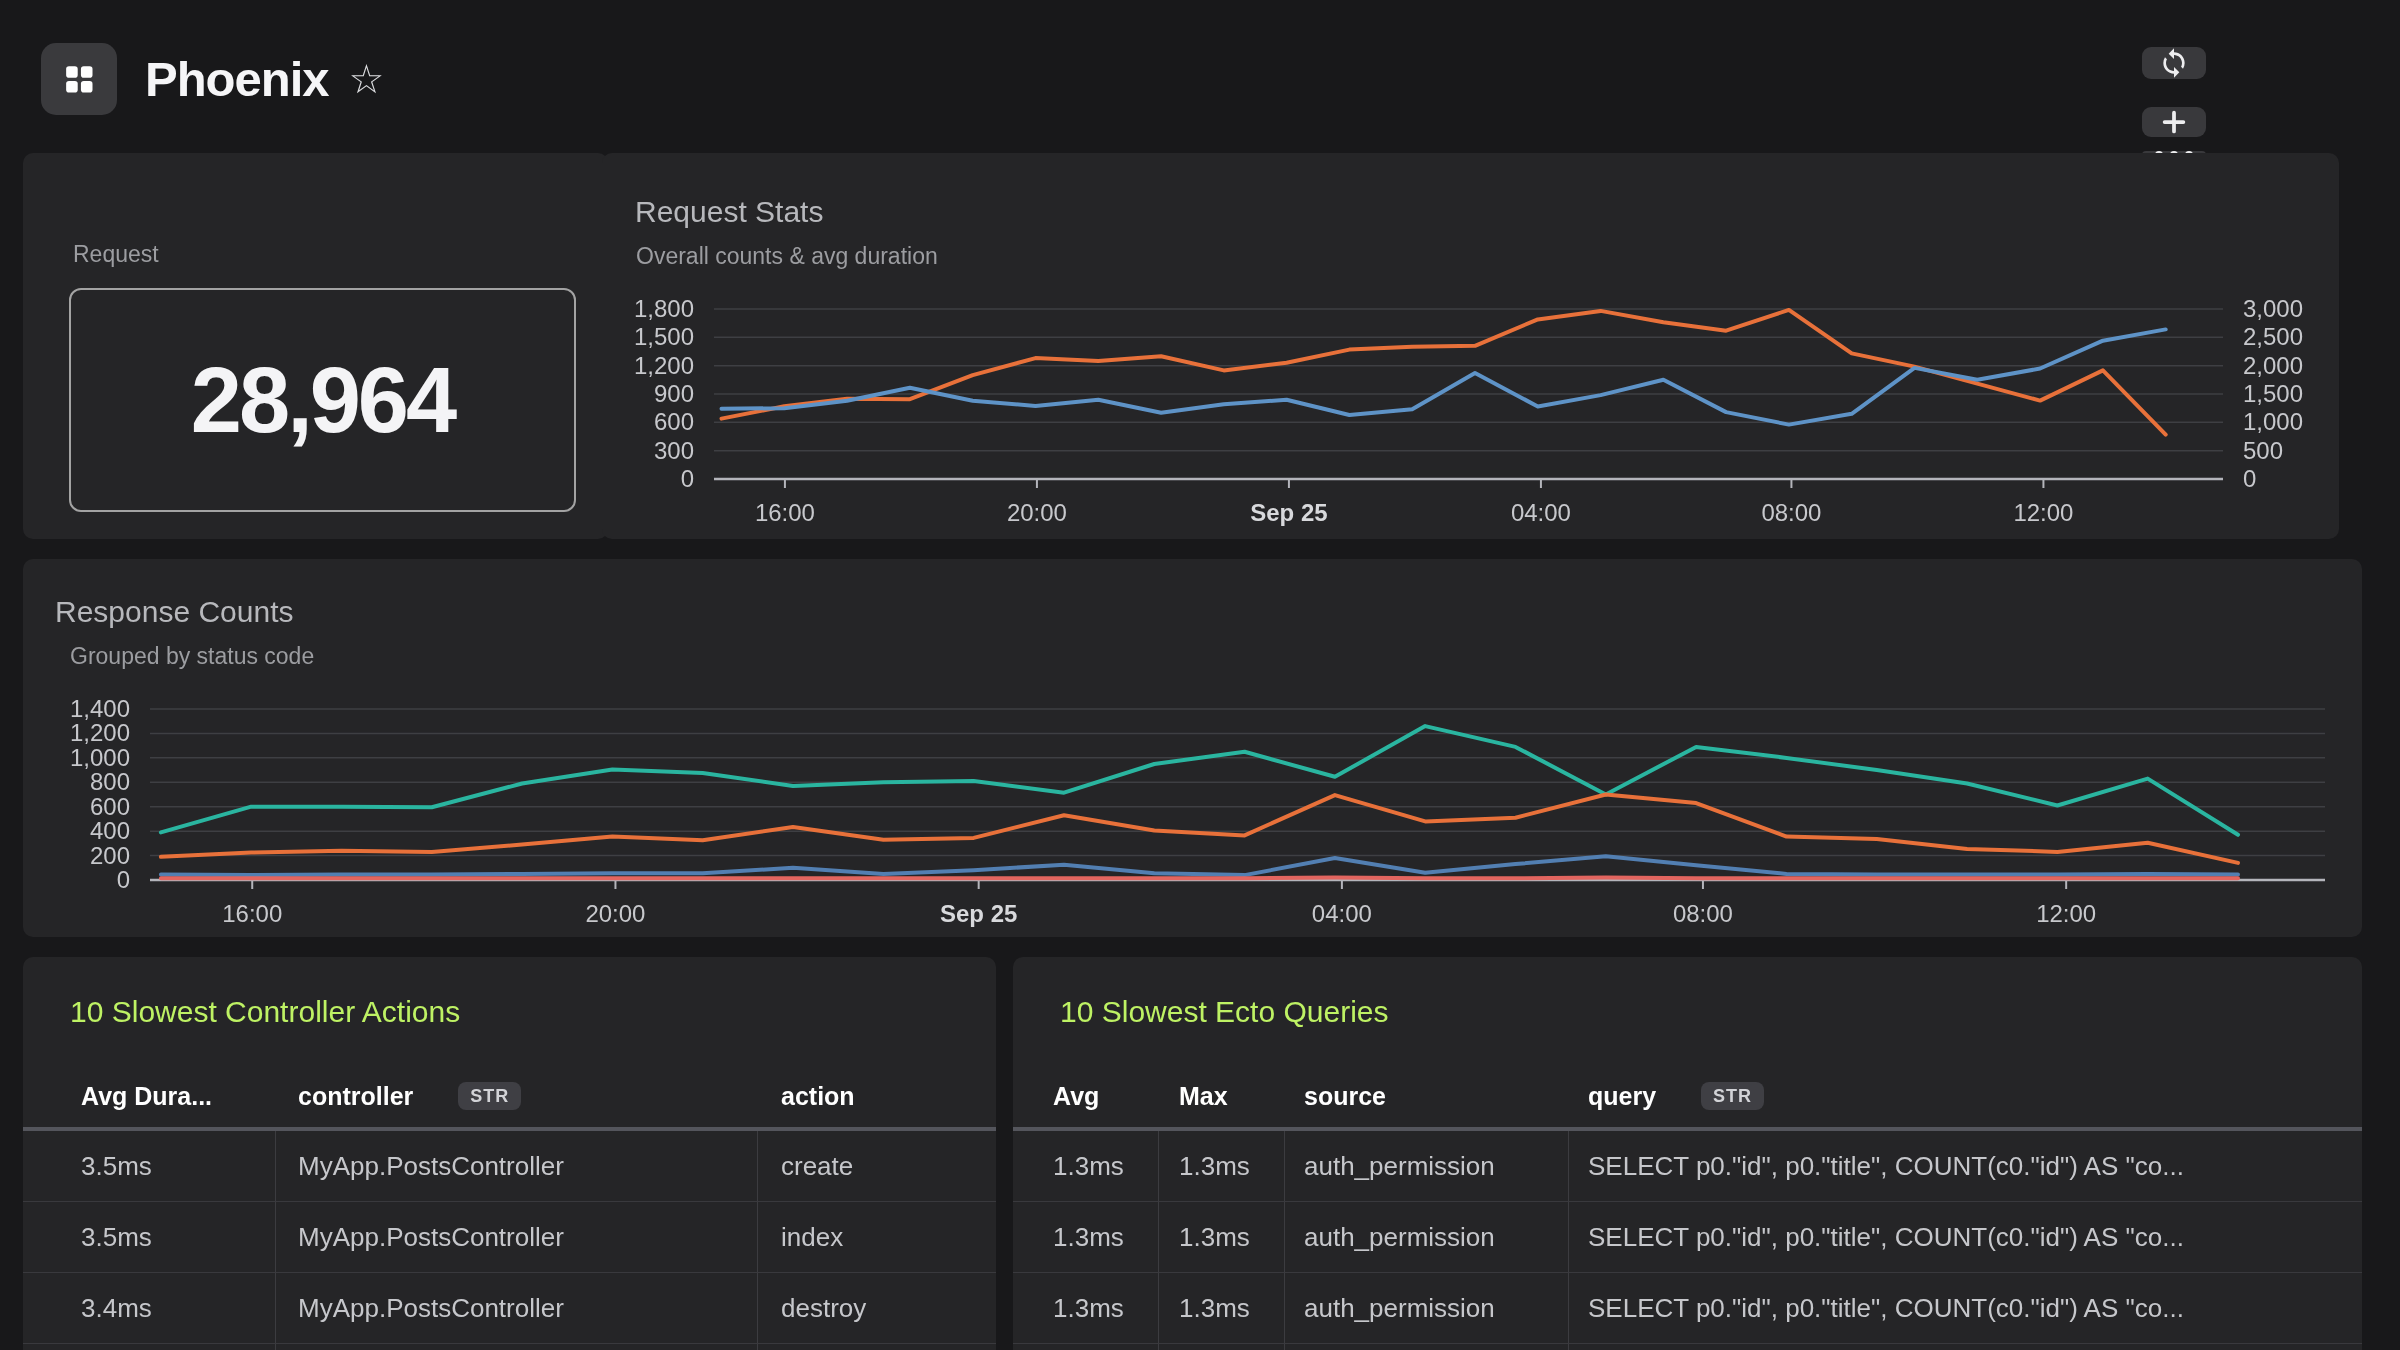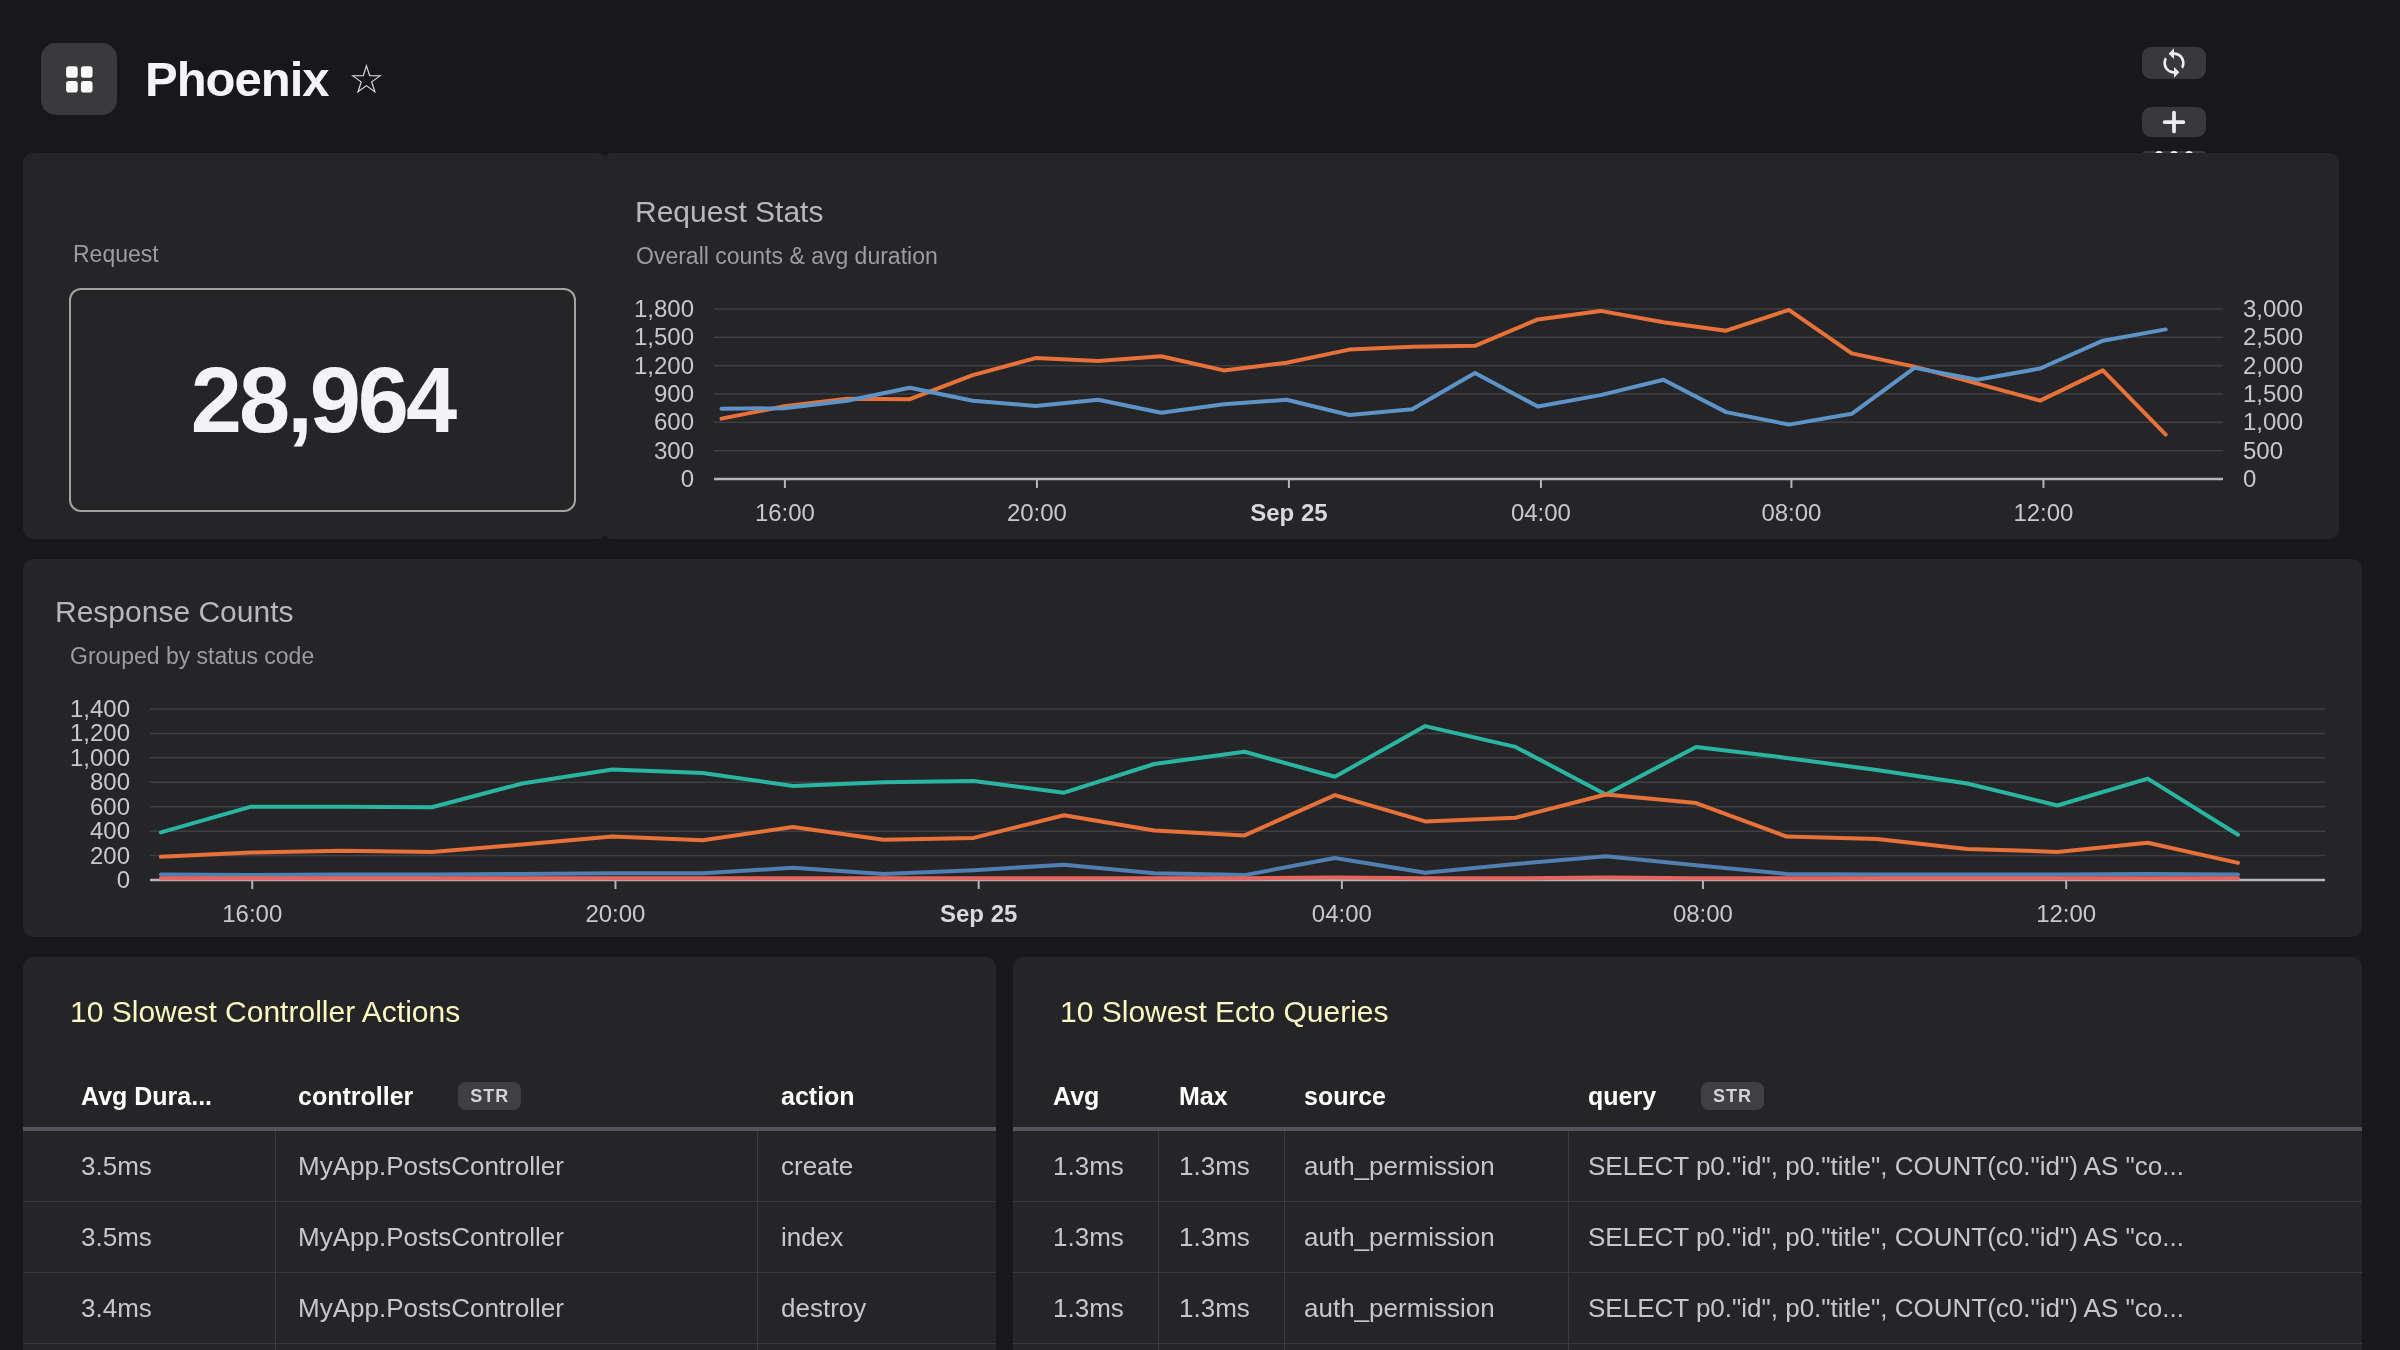--- a/index.html
+++ b/index.html
@@ -30,21 +30,21 @@
   .p-title{position:absolute;font-size:30px;font-weight:500;color:#b7b8bc;white-space:nowrap;}
   .p-sub{position:absolute;font-size:23px;color:#9c9da1;white-space:nowrap;}
   
   .stat-label{position:absolute;left:50px;top:88px;font-size:23px;color:#9c9da1;}
   .stat-box{position:absolute;left:46px;top:135px;width:503px;height:220px;border:2px solid #a3a3a3;border-radius:12px;display:flex;align-items:center;justify-content:center;}
   .stat-value{color:#f4f4f6;font-size:92px;font-weight:bold;letter-spacing:-3px;}
   
   .chart-svg{position:absolute;left:0;top:0;}
   .chart-svg text{font-family:"Liberation Sans", sans-serif;}
   
-  .tbl-title{position:absolute;left:47px;top:38px;font-size:30px;font-weight:500;color:#fef9c3;white-space:nowrap;}
+  .tbl-title{position:absolute;left:47px;top:38px;font-size:30px;font-weight:500;color:#bef264;white-space:nowrap;}
   .tbl{position:absolute;left:0;top:108px;right:0;display:grid;}
   .th{height:62px;display:flex;align-items:center;gap:13px;border-bottom:4px solid #54555c;color:#ffffff;font-size:25px;font-weight:bold;white-space:nowrap;overflow:hidden;cursor:pointer;}
   .badge{background:#3f3f44;color:#d2d3d7;font-size:18px;font-weight:bold;letter-spacing:1px;padding:5px 12px;border-radius:8px;line-height:1;margin-left:32px;}
   .td{height:70px;display:flex;align-items:center;color:#c6c7cb;font-size:26px;white-space:nowrap;overflow:hidden;border-right:1px solid #3c3c40;}
   .td.lc{border-right:none;}
   .td.bt{border-top:1px solid #39393d;}
   
   .ctl .c0{padding-left:58px;} .ctl .c1{padding-left:22px;} .ctl .c2{padding-left:23px;}
   .ect .c0{padding-left:40px;} .ect .c1{padding-left:20px;} .ect .c2{padding-left:19px;} .ect .c3{padding-left:19px;padding-right:8px;}
 </style>

